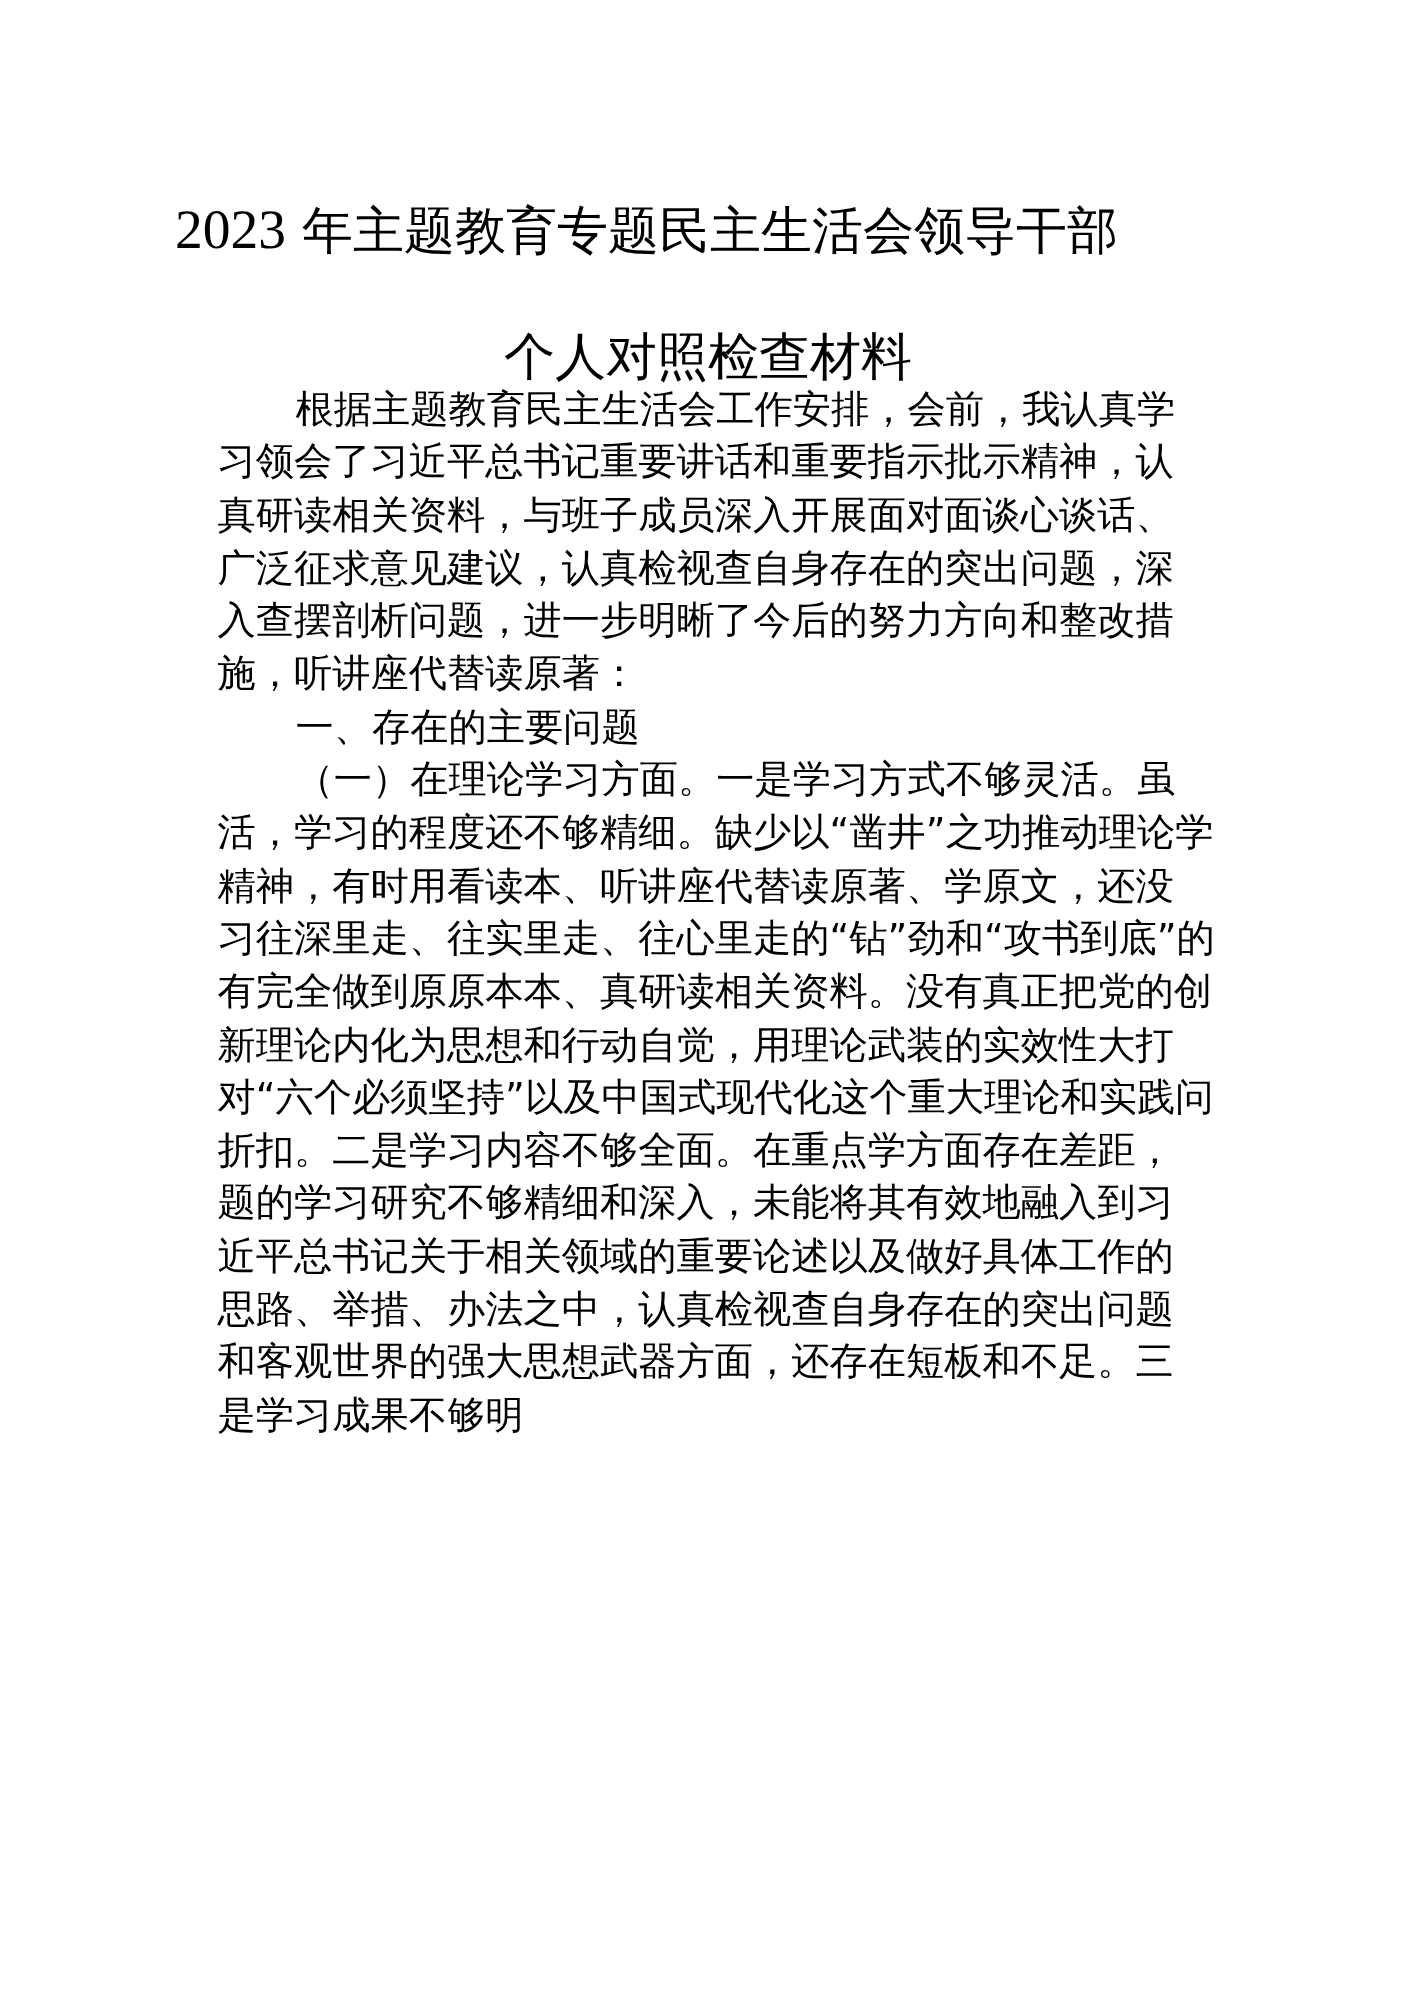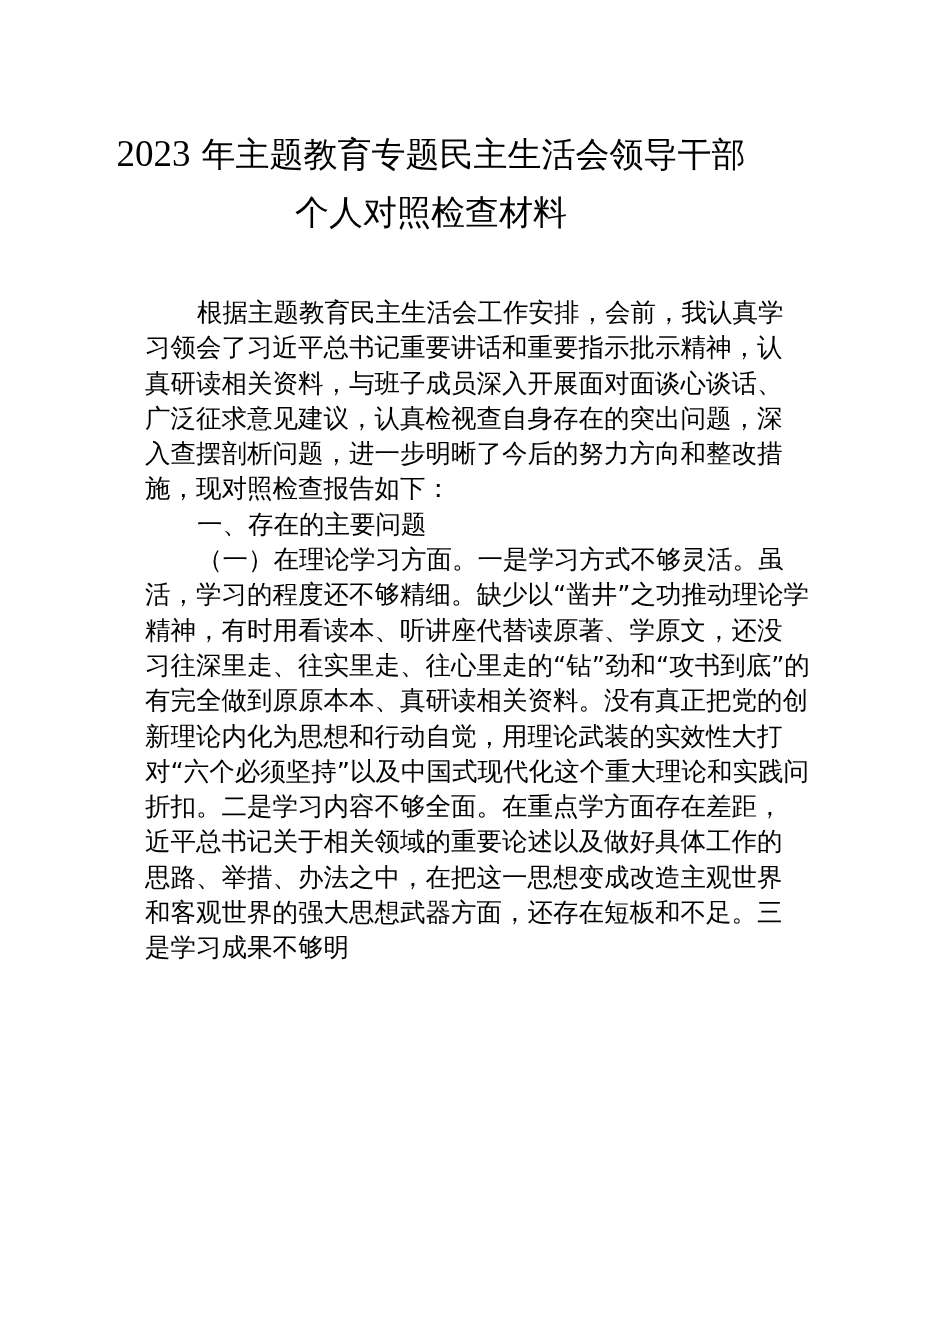--- a/index.html
+++ b/index.html
@@ -5,51 +5,51 @@
   html, body { margin: 0; padding: 0; background: #ffffff; }
   body { width: 950px; height: 1344px; position: relative; overflow: hidden; }
   .page { position: absolute; left: 0; top: 0; width: 950px; height: 1344px; background: #ffffff; }
   .title {
     position: absolute; left: 0; width: 862px; text-align: center;
     color: #000; font-family: "DejaVu Sans", sans-serif; font-size: 34px; line-height: 40px;
     white-space: nowrap;
   }
   .title .num { font-family: "Liberation Serif", serif; font-size: 37px; }
   .t1 { top: 134px; }
-  .t2 { top: 192px; }
+  .t2 { top: 218px; margin-left: 41px; }
   .body {
     position: absolute; left: 145px; top: 256px; width: 665px;
     font-family: "DejaVu Sans", sans-serif; font-size: 25.5px; line-height: 35.3px;
     color: #000;
-    margin-top: 39px;
   }
   .line { display: block; white-space: nowrap; height: 35.3px; }
   .indent { padding-left: 52px; }
 </style>
 </head>
 <body>
 
 <div class="page">
   <div class="title t1"><span class="num">2023</span><span> 年主题教育专题民主生活会领导干部</span></div>
   <div class="title t2">个人对照检查材料</div>
 
   <div class="body">
     <span class="line indent">根据主题教育民主生活会工作安排，会前，我认真学</span>
     <span class="line">习领会了习近平总书记重要讲话和重要指示批示精神，认</span>
     <span class="line">真研读相关资料，与班子成员深入开展面对面谈心谈话、</span>
     <span class="line">广泛征求意见建议，认真检视查自身存在的突出问题，深</span>
     <span class="line">入查摆剖析问题，进一步明晰了今后的努力方向和整改措</span>
-    <span class="line">施，现对照检查报告如下：</span>
+    <span class="line">施，听讲座代替读原著：</span>
     <span class="line indent">一、存在的主要问题</span>
     <span class="line indent">（一）在理论学习方面。一是学习方式不够灵活。虽</span>
     <span class="line">活，学习的程度还不够精细。缺少以“凿井”之功推动理论学</span>
     <span class="line">精神，有时用看读本、听讲座代替读原著、学原文，还没</span>
     <span class="line">习往深里走、往实里走、往心里走的“钻”劲和“攻书到底”的</span>
     <span class="line">有完全做到原原本本、真研读相关资料。没有真正把党的创</span>
     <span class="line">新理论内化为思想和行动自觉，用理论武装的实效性大打</span>
     <span class="line">对“六个必须坚持”以及中国式现代化这个重大理论和实践问</span>
     <span class="line">折扣。二是学习内容不够全面。在重点学方面存在差距，</span>
+    <span class="line">题的学习研究不够精细和深入，未能将其有效地融入到习</span>
     <span class="line">近平总书记关于相关领域的重要论述以及做好具体工作的</span>
-    <span class="line">思路、举措、办法之中，在把这一思想变成改造主观世界</span>
+    <span class="line">思路、举措、办法之中，认真检视查自身存在的突出问题</span>
     <span class="line">和客观世界的强大思想武器方面，还存在短板和不足。三</span>
     <span class="line">是学习成果不够明</span>
   </div>
 </div>
 
 </body></html>

